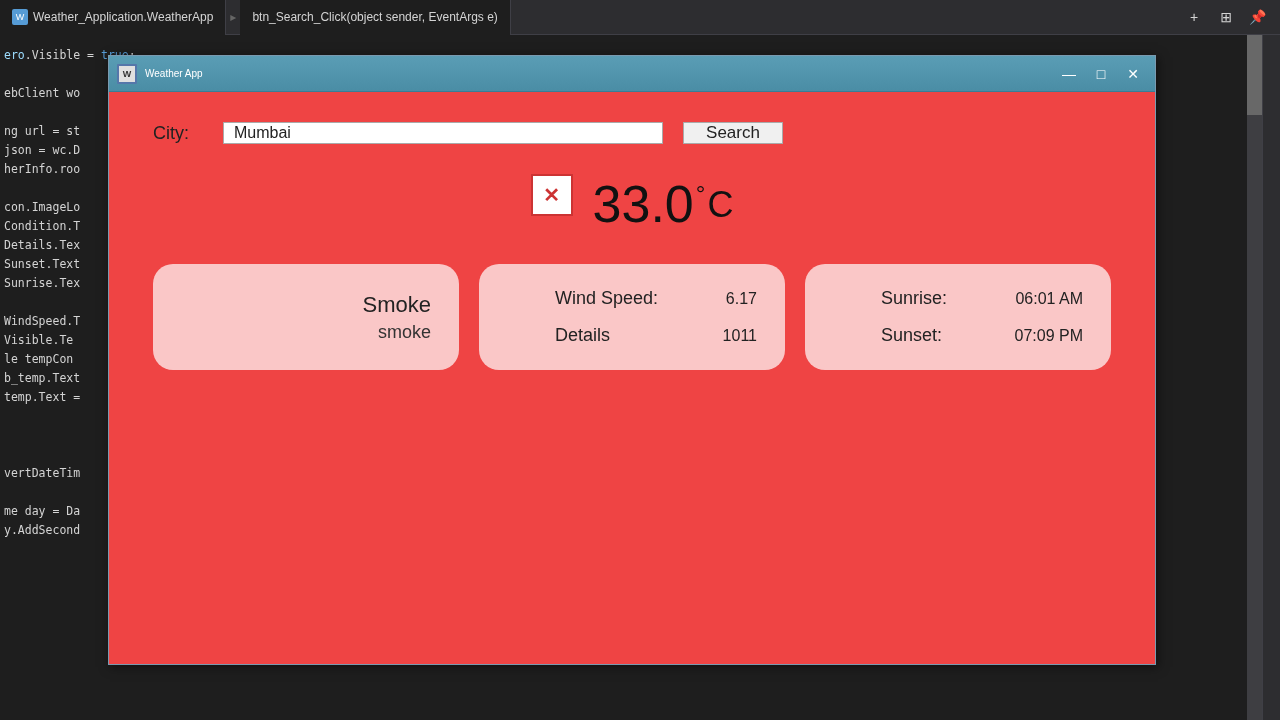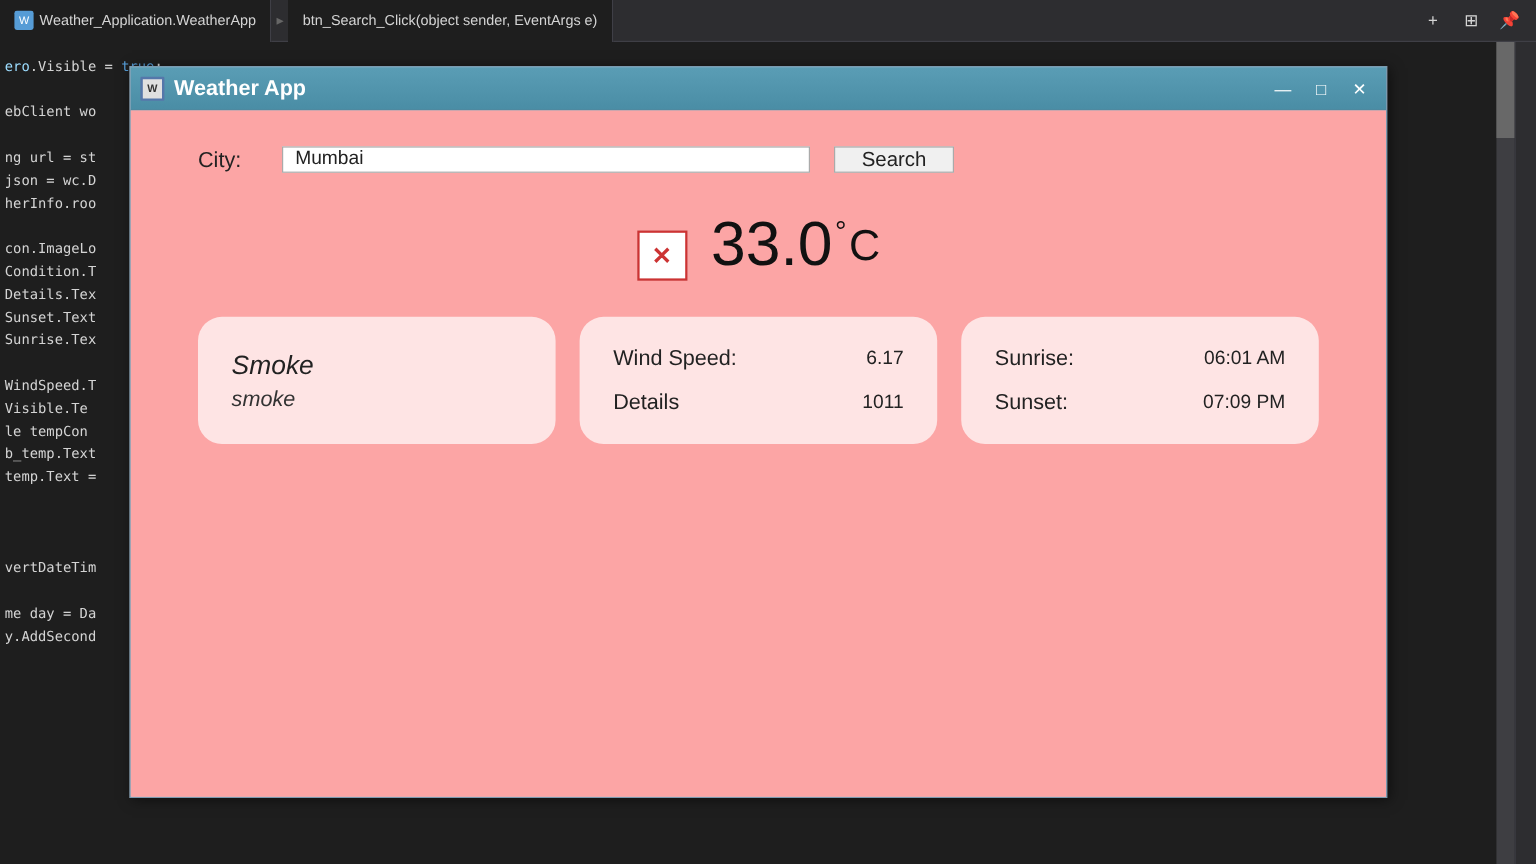--- a/index.html
+++ b/index.html
@@ -165,22 +165,22 @@
       font-size: 9px;
       text-align: center;
       line-height: 16px;
       color: #333;
       font-weight: bold;
       border-radius: 1px;
     }
 
     .window-title-text {
       color: white;
-      font-size: 18px;
-      font-weight: 700;
+      font-size: 10px;
+      font-weight: 400;
       flex: 1;
     }
 
     .window-controls {
       display: flex;
       gap: 4px;
     }
 
     .win-ctrl {
       width: 28px;
@@ -190,22 +190,22 @@
       justify-content: center;
       color: white;
       font-size: 14px;
       cursor: pointer;
       border: none;
       background: transparent;
     }
 
     
     .window-content {
-      padding: 30px 56px;
-      background: #fca5a5;
+      padding: 30px 44px;
+      background: #ef4444;
       height: calc(100% - 36px);
       display: flex;
       flex-direction: column;
       gap: 30px;
     }
 
     
     .search-row {
       display: flex;
       align-items: center;
@@ -239,21 +239,21 @@
       border: 1px solid #aaa;
       font-size: 17px;
       color: #222;
       cursor: pointer;
       font-family: inherit;
     }
 
     
     .temp-row {
       display: flex;
-      align-items: flex-end;
+      align-items: flex-start;
       justify-content: center;
       gap: 20px;
     }
 
     .weather-icon-placeholder {
       width: 42px;
       height: 42px;
       border: 2px solid #cc3333;
       background: white;
       display: flex;
@@ -311,44 +311,44 @@
       flex-direction: column;
       gap: 16px;
     }
 
     .card-row {
       display: flex;
       justify-content: space-between;
       align-items: center;
       font-size: 18px;
       color: #222;
+      margin-left: 48px;
     }
 
     .card-label {
       font-size: 18px;
       color: #222;
     }
 
     .card-value {
       font-size: 16px;
       color: #222;
     }
 
     
     .condition-card {
       flex: 1;
       background: rgba(255, 255, 255, 0.7);
       border-radius: 20px;
       padding: 24px 28px;
       display: flex;
       flex-direction: column;
-      align-items: flex-start;
+      align-items: flex-end;
       justify-content: center;
       gap: 4px;
-      font-style: italic;
     }
 
     .condition-title {
       font-size: 22px;
       color: #222;
       font-weight: 500;
     }
 
     .condition-value {
       font-size: 18px;

